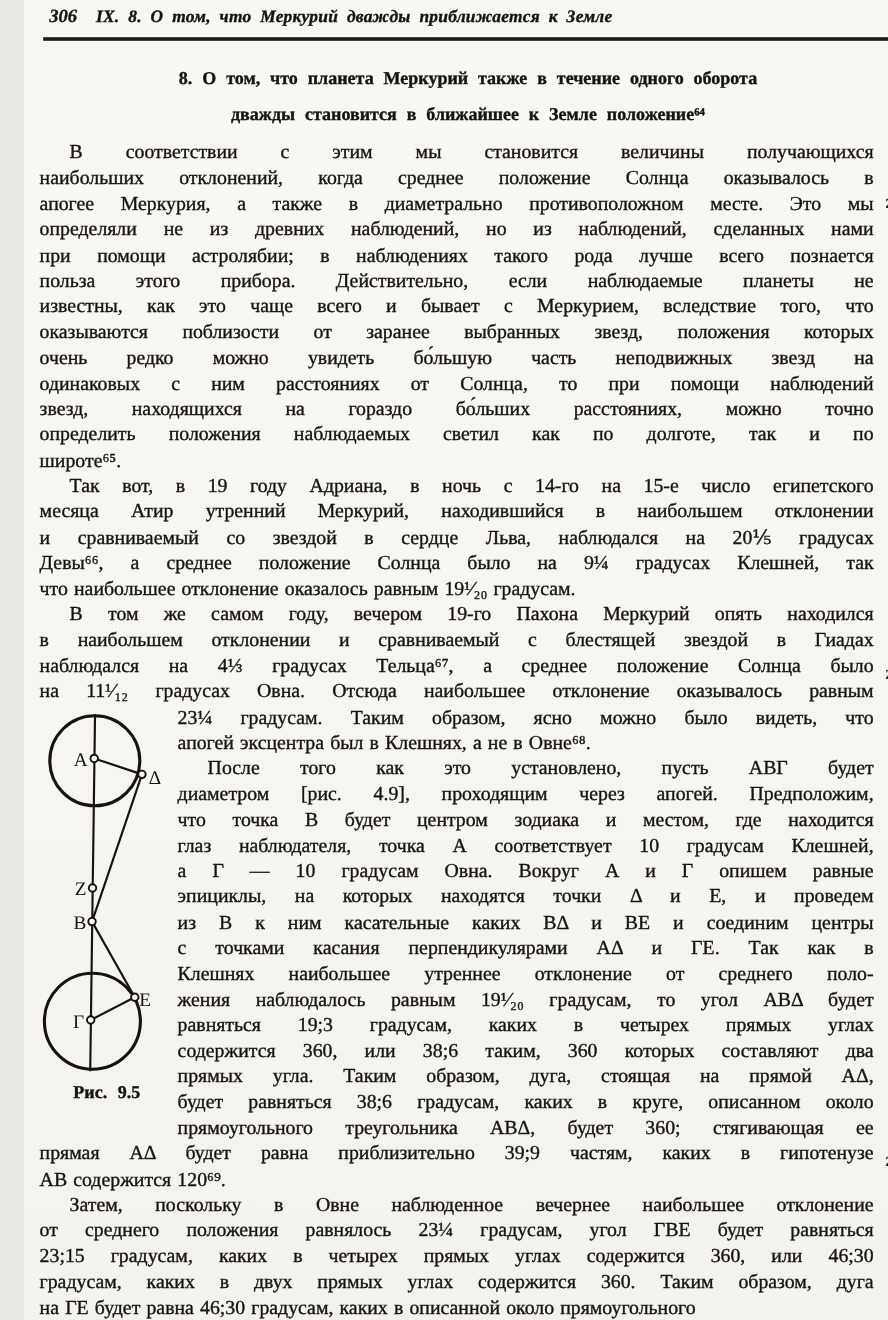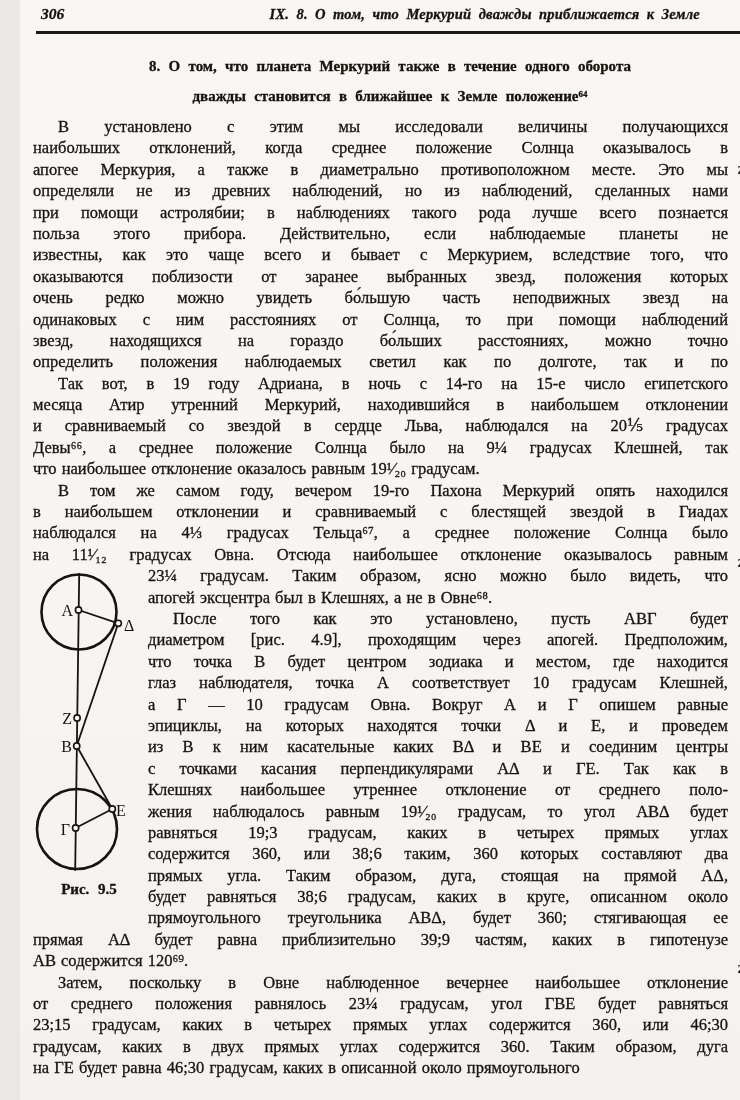--- a/index.html
+++ b/index.html
@@ -13,21 +13,21 @@
     margin-left:20px;
     -webkit-text-stroke:0.3px #17130e;
   }
   
   .pageno{
     position:absolute;left:21px;top:5px;
     font-style:italic;font-weight:bold;font-size:15.5px;
   }
   .runhead{
     position:absolute;left:60px;right:60px;top:6px;
-    text-align:right;
+    text-align:left;
     font-style:italic;font-weight:bold;font-size:14.5px;
     word-spacing:3.5px;letter-spacing:0.2px;
   }
   .rule{
     position:absolute;left:16px;top:31px;width:707px;height:3px;
     background:#1d1a15;border:none;
   }
   
   .heading{
     position:absolute;left:34px;right:34px;top:52px;
@@ -81,32 +81,33 @@
   <span class="pageno">306</span>
   <div class="runhead">IX. 8. О том, что Меркурий дважды приближается к Земле</div>
   <div class="rule"></div>
 
   <div class="heading">
     <div>8. О том, что планета Меркурий также в течение одного оборота</div>
     <div>дважды становится в ближайшее к Земле положение⁶⁴</div>
   </div>
 
   <div class="body-text">
-      <div class="line first">В установлено с этим мы исследовали величины получающихся</div>
+      <div class="line first">В соответствии с этим мы становится величины получающихся</div>
       <div class="line">наибольших отклонений, когда среднее положение Солнца оказывалось в</div>
       <div class="line">апогее Меркурия, а также в диаметрально противоположном месте. Это мы</div>
       <div class="line">определяли не из древних наблюдений, но из наблюдений, сделанных нами</div>
       <div class="line">при помощи астролябии; в наблюдениях такого рода лучше всего познается</div>
       <div class="line">польза этого прибора. Действительно, если наблюдаемые планеты не</div>
       <div class="line">известны, как это чаще всего и бывает с Меркурием, вследствие того, что</div>
       <div class="line">оказываются поблизости от заранее выбранных звезд, положения которых</div>
       <div class="line">очень редко можно увидеть бо́льшую часть неподвижных звезд на</div>
       <div class="line">одинаковых с ним расстояниях от Солнца, то при помощи наблюдений</div>
       <div class="line">звезд, находящихся на гораздо бо́льших расстояниях, можно точно</div>
       <div class="line">определить положения наблюдаемых светил как по долготе, так и по</div>
+      <div class="line plast">широте⁶⁵.</div>
       <div class="line first">Так вот, в 19 году Адриана, в ночь с 14-го на 15-е число египетского</div>
       <div class="line">месяца Атир утренний Меркурий, находившийся в наибольшем отклонении</div>
       <div class="line">и сравниваемый со звездой в сердце Льва, наблюдался на 20⅕ градусах</div>
       <div class="line">Девы⁶⁶, а среднее положение Солнца было на 9¼ градусах Клешней, так</div>
       <div class="line plast">что наибольшее отклонение оказалось равным 19¹⁄₂₀ градусам.</div>
       <div class="line first">В том же самом году, вечером 19-го Пахона Меркурий опять находился</div>
       <div class="line">в наибольшем отклонении и сравниваемый с блестящей звездой в Гиадах</div>
       <div class="line">наблюдался на 4⅓ градусах Тельца⁶⁷, а среднее положение Солнца было</div>
       <div class="line">на 11¹⁄₁₂ градусах Овна. Отсюда наибольшее отклонение оказывалось равным</div>
       <div class="figure-float" id="fig">

